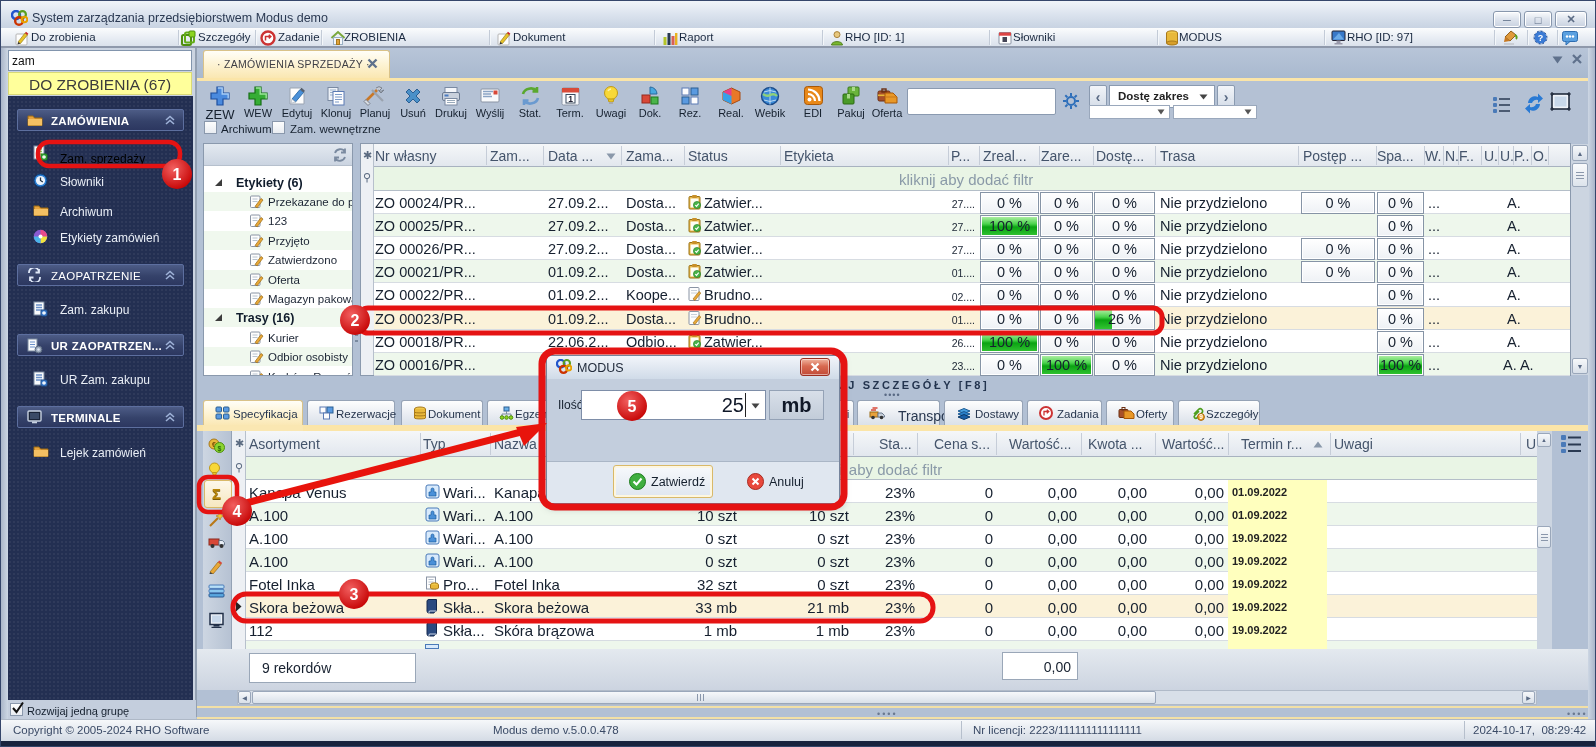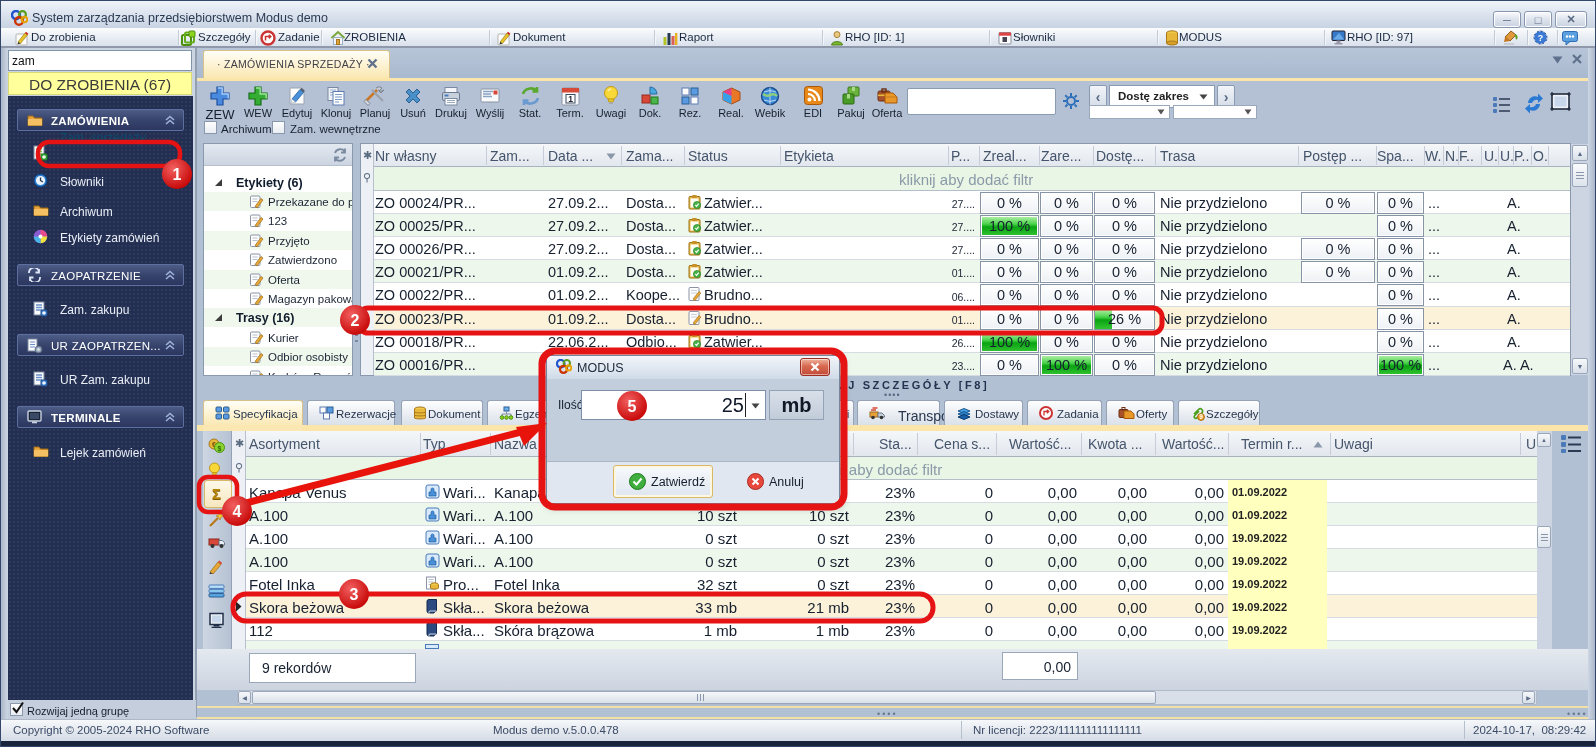--- a/index.html
+++ b/index.html
@@ -149,21 +149,21 @@
     <svg class="ico" style="left:146px;top:5px" width="12" height="12" viewBox="0 0 12 12">
       <path d="M2 5 L6 1.5 L10 5 M2 9 L6 5.5 L10 9" stroke="#9fb2d8" stroke-width="1.6" fill="none"></path>
     </svg>
   </div>
 <div class="ico" style="left:33px;top:145px"><svg width="15" height="16" viewBox="0 0 15 16">
       <rect x="1" y="1" width="10" height="13" fill="#f8fafc" stroke="#7a8aa0"></rect>
       <path d="M3 4 h6 M3 6.5 h6 M3 9 h6" stroke="#88c850" stroke-width="1.4"></path>
       <rect x="8" y="9" width="6" height="6" rx="1" fill="#3fae3f" stroke="#1d7a1d"></rect>
       <path d="M11 10.2 v3.6 M9.2 12 h3.6" stroke="#fff" stroke-width="1.3"></path>
     </svg></div>
-<div class="tx" style="left:60px;top:132px;font-size:12px;color:#0c4a6e">Zam. sprzedaży</div>
+<div class="tx" style="left:60px;top:153px;font-size:12px;color:#000000">Zam. sprzedaży</div>
 <div class="ico" style="left:33px;top:173px"><svg width="15" height="15" viewBox="0 0 15 15">
       <circle cx="7.5" cy="7.5" r="6.5" fill="#2d7fd4" stroke="#0f3f78"></circle>
       <circle cx="7.5" cy="7.5" r="4.6" fill="#eef4fc"></circle>
       <path d="M7.5 4.5 V7.5 L9.8 9" stroke="#234" stroke-width="1.3" fill="none"></path>
     </svg></div>
 <div class="tx" style="left:60px;top:176px;font-size:12px;color:#e9eef6">Słowniki</div>
 <div class="ico" style="left:33px;top:203px"><svg width="16" height="14" viewBox="0 0 16 14">
       <path d="M1 3 h5 l1.5 2 H15 V12.5 H1 Z" fill="#e8a33c" stroke="#9a6a14"></path>
       <path d="M1 6 H15 V12.5 H1 Z" fill="#f4c063"></path>
     </svg></div>
@@ -193,21 +193,21 @@
       <path d="M11 10.2 v3.6 M9.2 12 h3.6" stroke="#fff" stroke-width="1.3"></path>
     </svg></div>
 <div class="tx" style="left:60px;top:304px;font-size:12px;color:#e9eef6">Zam. zakupu</div>
 <div class="a" style="left:17px;top:334px;width:167px;height:22px;border:1px solid #5d6f9f;border-radius:2px;background:linear-gradient(#4d5c86,#35426a 55%,#2c3760)">
     <div class="ico" style="left:9px;top:3px"><svg width="16" height="16" viewBox="0 0 16 16">
         <rect x="1" y="1" width="9" height="12" fill="#f8fafc" stroke="#7a8aa0"></rect>
         <path d="M3 4 h5 M3 6.5 h5 M3 9 h5" stroke="#6a90c8" stroke-width="1.2"></path>
         <circle cx="11.5" cy="11.5" r="3.4" fill="#9aa8bc" stroke="#5a6a80"></circle>
         <circle cx="11.5" cy="11.5" r="1.3" fill="#dfe6ee"></circle>
       </svg></div>
-    <div class="tx" style="left:33px;top:6px;font-size:11.5px;font-weight:normal;color:#fff;letter-spacing:0.3px">UR ZAOPATRZEN...</div>
+    <div class="tx" style="left:33px;top:6px;font-size:11.5px;font-weight:bold;color:#fff;letter-spacing:0.3px">UR ZAOPATRZEN...</div>
     <svg class="ico" style="left:146px;top:5px" width="12" height="12" viewBox="0 0 12 12">
       <path d="M2 5 L6 1.5 L10 5 M2 9 L6 5.5 L10 9" stroke="#9fb2d8" stroke-width="1.6" fill="none"></path>
     </svg>
   </div>
 <div class="ico" style="left:33px;top:371px"><svg width="15" height="16" viewBox="0 0 15 16">
       <rect x="1" y="1" width="10" height="13" fill="#f8fafc" stroke="#7a8aa0"></rect>
       <path d="M3 4 h6 M3 6.5 h6 M3 9 h6" stroke="#6a90c8" stroke-width="1.4"></path>
       <rect x="8" y="9" width="6" height="6" rx="1" fill="#3f7fd0" stroke="#1d4c8a"></rect>
       <path d="M11 10.2 v3.6 M9.2 12 h3.6" stroke="#fff" stroke-width="1.3"></path>
     </svg></div>
@@ -654,21 +654,21 @@
 <div class="a" style="left:374px;top:284px;width:1196px;height:23px;background:#ffffff;border-bottom:1px solid #d7dce2"></div>
 <div class="tx cell" style="left:375px;top:288px">ZO 00022/PR...</div>
 <div class="tx cell" style="left:548px;top:288px">01.09.2...</div>
 <div class="tx cell" style="left:626px;top:288px">Koope...</div>
 <div class="ico" style="left:688px;top:286px"><svg width="13" height="16" viewBox="0 0 13 16">
       <rect x="1" y="1.5" width="10" height="13" rx="1" fill="#fdfdfd" stroke="#8a94a4"></rect>
       <path d="M3 4.5 h6 M3 7 h6" stroke="#c8d0da" stroke-width="1"></path>
       <path d="M5 13 L11 5.5 L12.8 7 L7 14.5 Z" fill="#e8a838" stroke="#9a6a14" stroke-width="0.6"></path>
     </svg></div>
 <div class="tx cell" style="left:704px;top:288px">Brudno...</div>
-<div class="tx sm" style="left:975px;top:292px;transform:translateX(-100%)">06....</div>
+<div class="tx sm" style="left:975px;top:292px;transform:translateX(-100%)">02....</div>
 <div class="pct" style="left:980px;top:284px;width:59px;height:22px">0 %</div>
 <div class="pct" style="left:1040px;top:284px;width:53px;height:22px">0 %</div>
 <div class="pct" style="left:1094px;top:284px;width:61px;height:22px">0 %</div>
 <div class="tx cell" style="left:1160px;top:288px">Nie przydzielono</div>
 <div class="pct" style="left:1377px;top:284px;width:47px;height:22px">0 %</div>
 <div class="tx cell" style="left:1428px;top:288px">...</div>
 <div class="tx cell" style="left:1507px;top:288px">A.</div>
 <div class="a" style="left:374px;top:307px;width:1196px;height:23px;background:#fbf2d9;border-bottom:1px solid #d7dce2"></div>
 <div class="a" style="left:361px;top:307px;width:13px;height:23px;background:#edf0f4"></div>
 <svg class="ico" style="left:363px;top:313px" width="7" height="11" viewBox="0 0 7 11">

